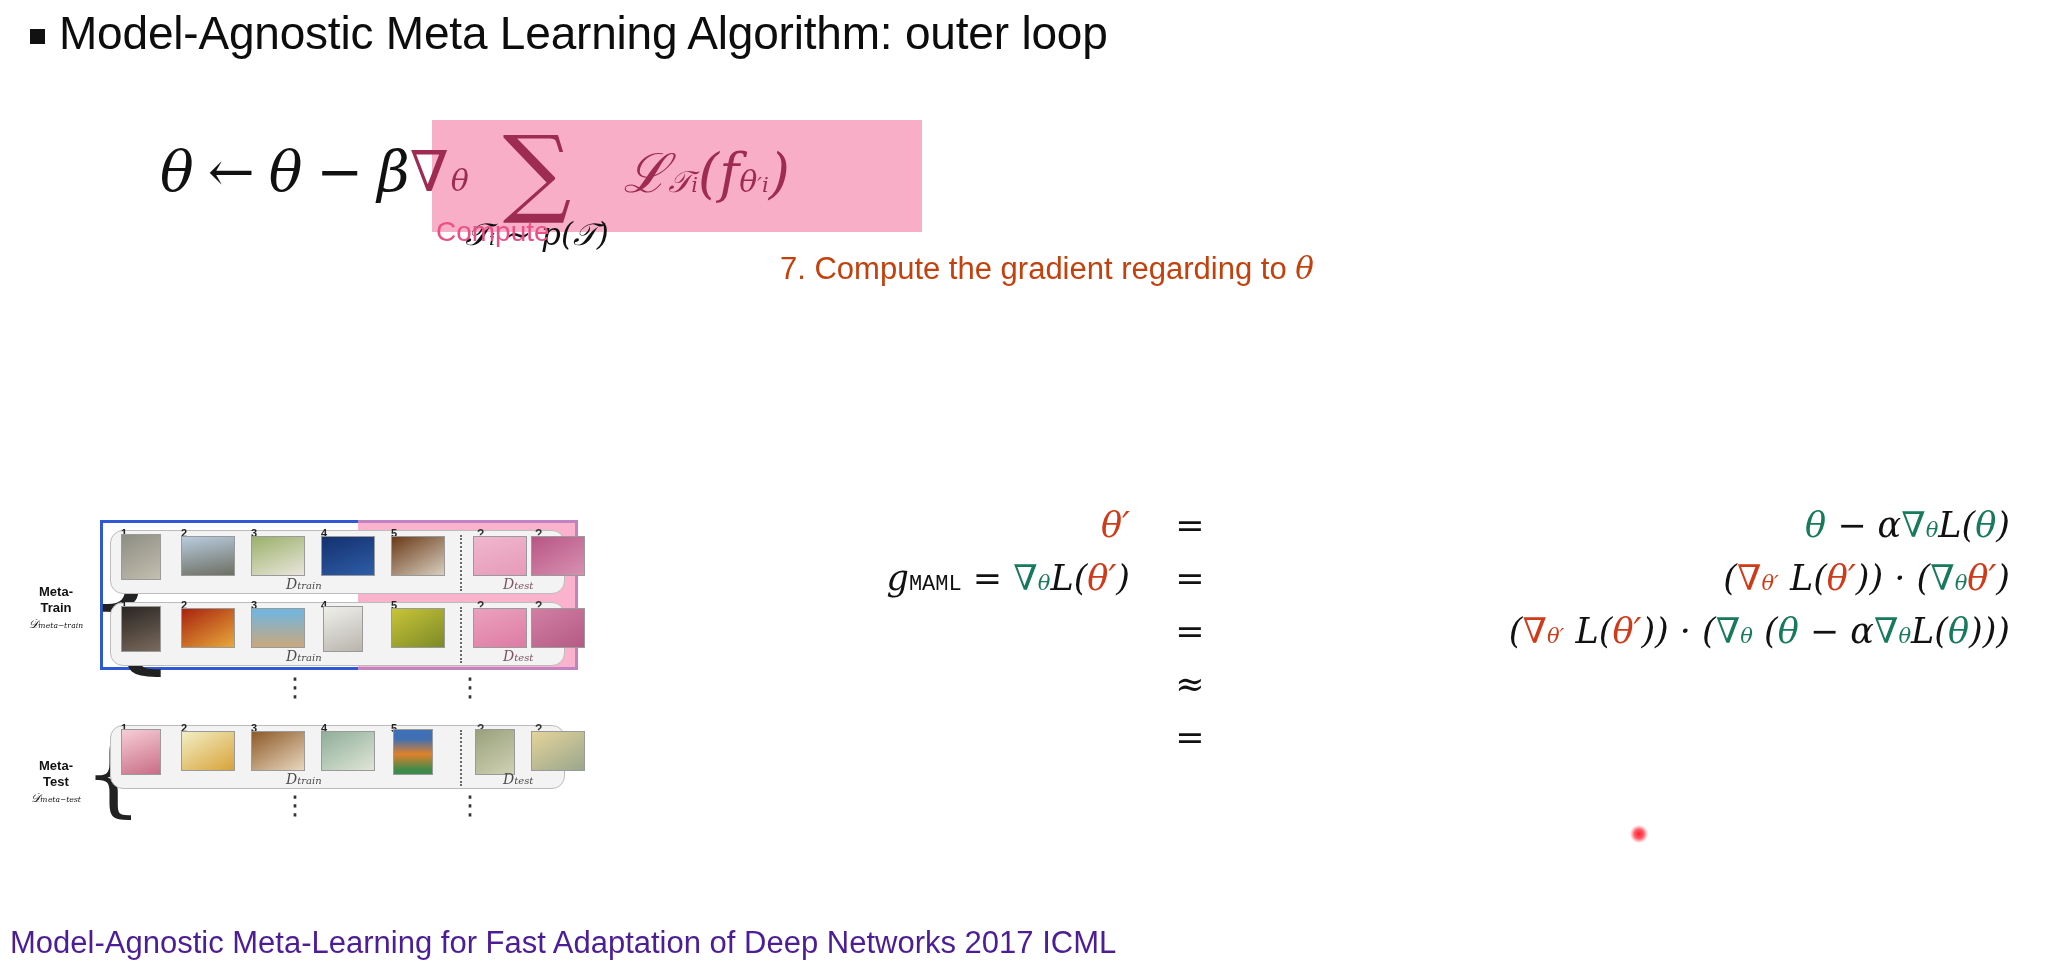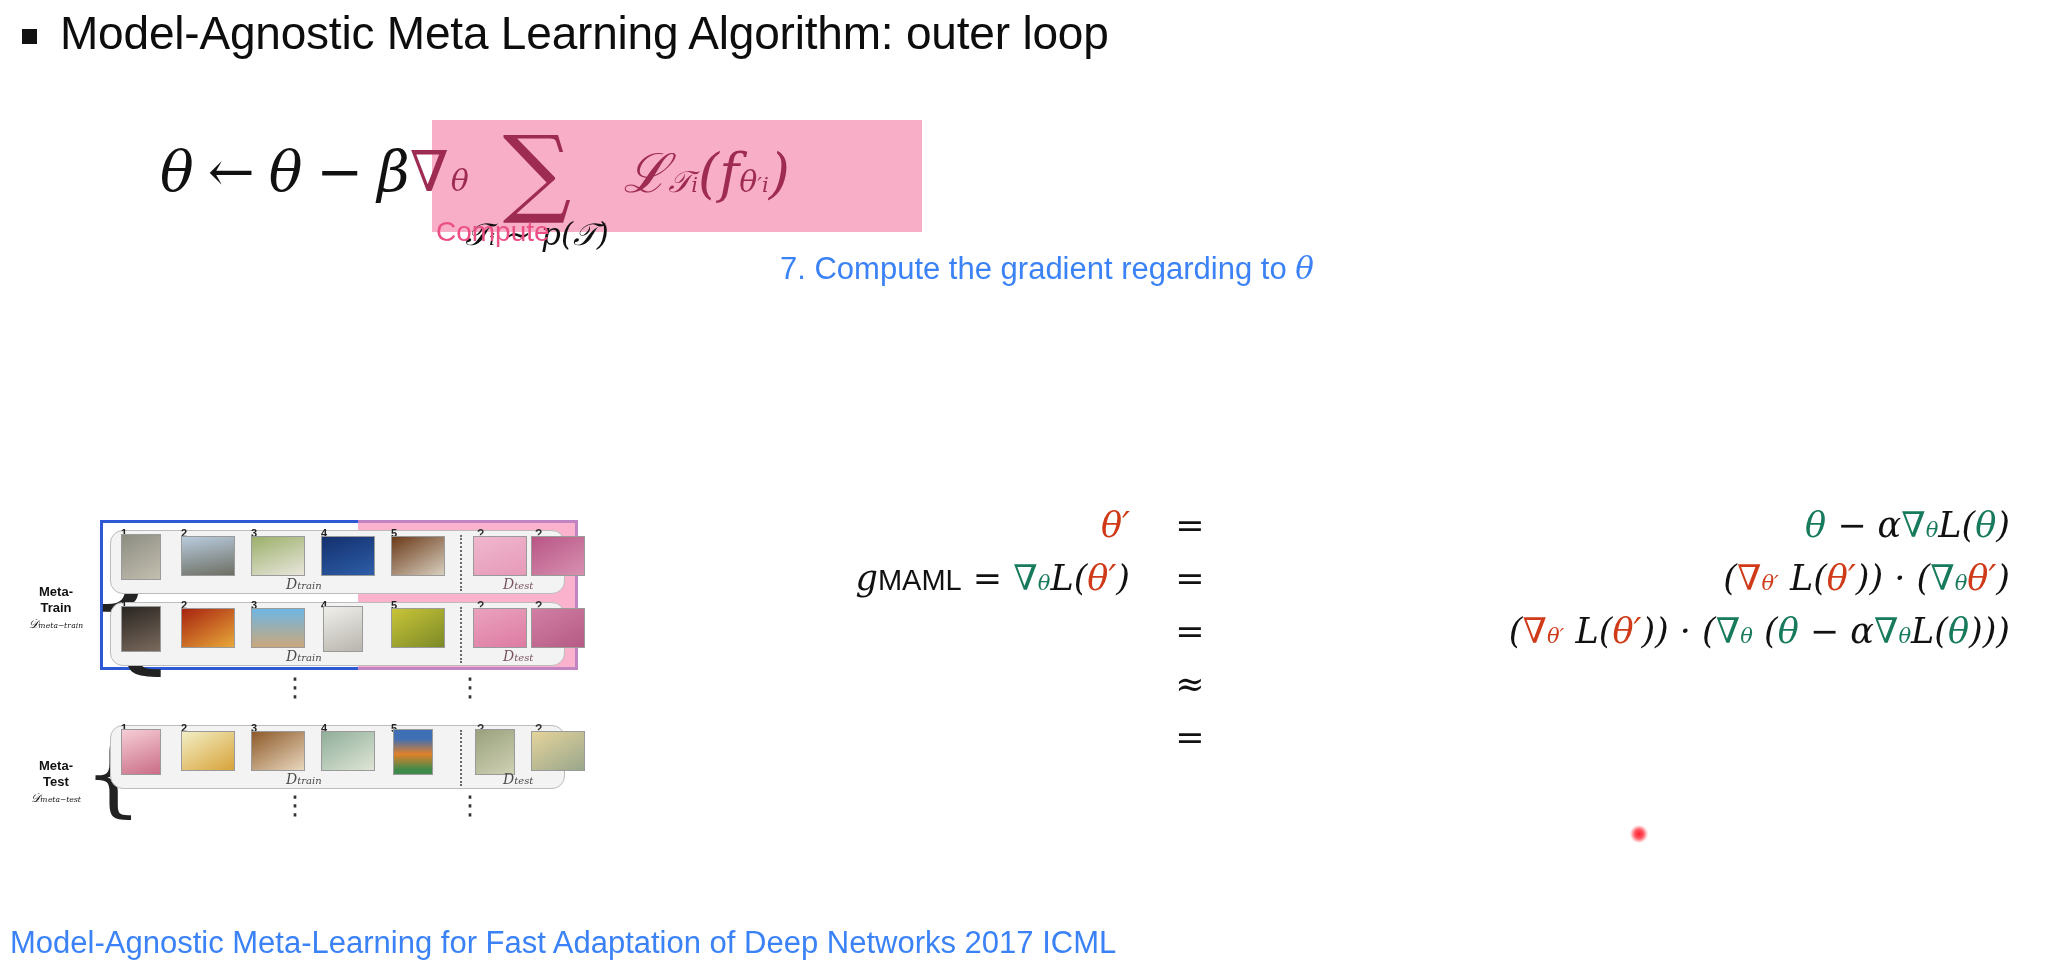--- a/index.html
+++ b/index.html
@@ -1,20 +1,20 @@
 <!DOCTYPE html>
 <html><head>
 <meta charset="utf-8">
 <style>
   html,body{margin:0;padding:0;background:#ffffff;}
   body{width:2048px;height:968px;position:relative;overflow:hidden;
        font-family:"Liberation Sans", sans-serif;color:#000;}
 
   
-  #title-row{position:absolute;left:22px;top:10px;display:flex;align-items:center;gap:23px;}
+  #title-row{position:absolute;left:30px;top:10px;display:flex;align-items:center;gap:14px;}
   #title-bullet{width:15px;height:15px;background:#111;display:inline-block;margin-top:6px;}
   #title-text{font-size:46px;line-height:1;letter-spacing:-0.2px;color:#0d0d0d;
               font-family:"Liberation Sans", sans-serif;white-space:nowrap;}
 
   
   #formula-zone{position:absolute;left:160px;top:120px;width:1200px;height:190px;}
   #pink-highlight{position:absolute;left:272px;top:0px;width:490px;height:112px;
                   background:#f9aec7;}
   #formula-main{position:absolute;left:0px;top:14px;font-size:56px;color:#111;
                 font-family:"DejaVu Serif", serif;font-style:italic;white-space:nowrap;
@@ -27,21 +27,21 @@
   #sum-sign{font-size:96px;line-height:0.78;font-style:normal;font-family:"DejaVu Serif", serif;}
   #sum-under{position:absolute;top:82px;left:50%;transform:translateX(-50%);
              font-size:31px;color:#111;font-style:italic;white-space:nowrap;
              font-family:"DejaVu Serif", serif;}
   #loss-term{color:#9e2b52;font-style:italic;font-size:54px;white-space:nowrap;
              display:inline-flex;align-items:baseline;margin-left:26px;}
   #loss-term .sub{font-size:30px;}
   #loss-term .subsub{font-size:21px;}
   #hessian-label{position:absolute;left:276px;top:96px;font-size:28px;color:#ec4f86;
                  font-family:"Liberation Sans", sans-serif;}
-  #step-note{position:absolute;left:620px;top:130px;font-size:31px;color:#3b82f6;
+  #step-note{position:absolute;left:620px;top:130px;font-size:31px;color:#c2410c;
              font-family:"Liberation Sans", sans-serif;white-space:nowrap;}
   #step-note .gk{font-family:"DejaVu Serif", serif;font-style:italic;}
 
   
   #diagram{position:absolute;left:60px;top:500px;width:600px;height:400px;}
   #meta-train-box{position:absolute;left:40px;top:20px;width:478px;height:150px;
                   border:3px solid #2f58d6;box-sizing:border-box;}
   #pink-overlay{position:absolute;left:298px;top:20px;width:220px;height:150px;
                 background:rgba(249,150,186,0.72);}
   .task-row{position:absolute;left:50px;height:64px;width:455px;
@@ -74,28 +74,28 @@
   .drow{display:flex;align-items:baseline;margin-bottom:17px;height:36px;}
   .dlhs{width:300px;text-align:right;padding-right:24px;font-style:italic;white-space:nowrap;}
   .drel{width:72px;text-align:center;font-style:normal;}
   .drhs{flex:1;text-align:right;font-style:italic;white-space:nowrap;}
   .red{color:#cf3a18;}
   .green{color:#177a5c;}
   .blk{color:#111;}
   .sub{font-size:21px;font-style:italic;}
   .nab{font-style:normal;}
   .gml{font-family:"DejaVu Serif", serif;}
-  .gml .smallcaps{font-size:29px;font-style:normal;font-family:Liberation Sans, sans-serif;}
+  .gml .smallcaps{font-size:22px;font-style:normal;font-family:Liberation Mono, monospace;}
 
   
   #laser{position:absolute;left:1630px;top:825px;width:18px;height:18px;border-radius:50%;
          background:radial-gradient(circle,#ff1e2d 0%,#ff5864 35%,rgba(255,120,130,0.35) 60%,rgba(255,170,180,0) 75%);}
 
   
-  #caption{position:absolute;left:10px;top:925px;font-size:31px;color:#3b82f6;
+  #caption{position:absolute;left:10px;top:925px;font-size:31px;color:#4c1d95;
            font-family:"Liberation Sans", sans-serif;white-space:nowrap;}
 </style>
 </head>
 <body>
 
 <div id="title-row">
   <span id="title-bullet"></span>
   <span id="title-text">Model-Agnostic Meta Learning Algorithm: outer loop</span>
 </div>
 

